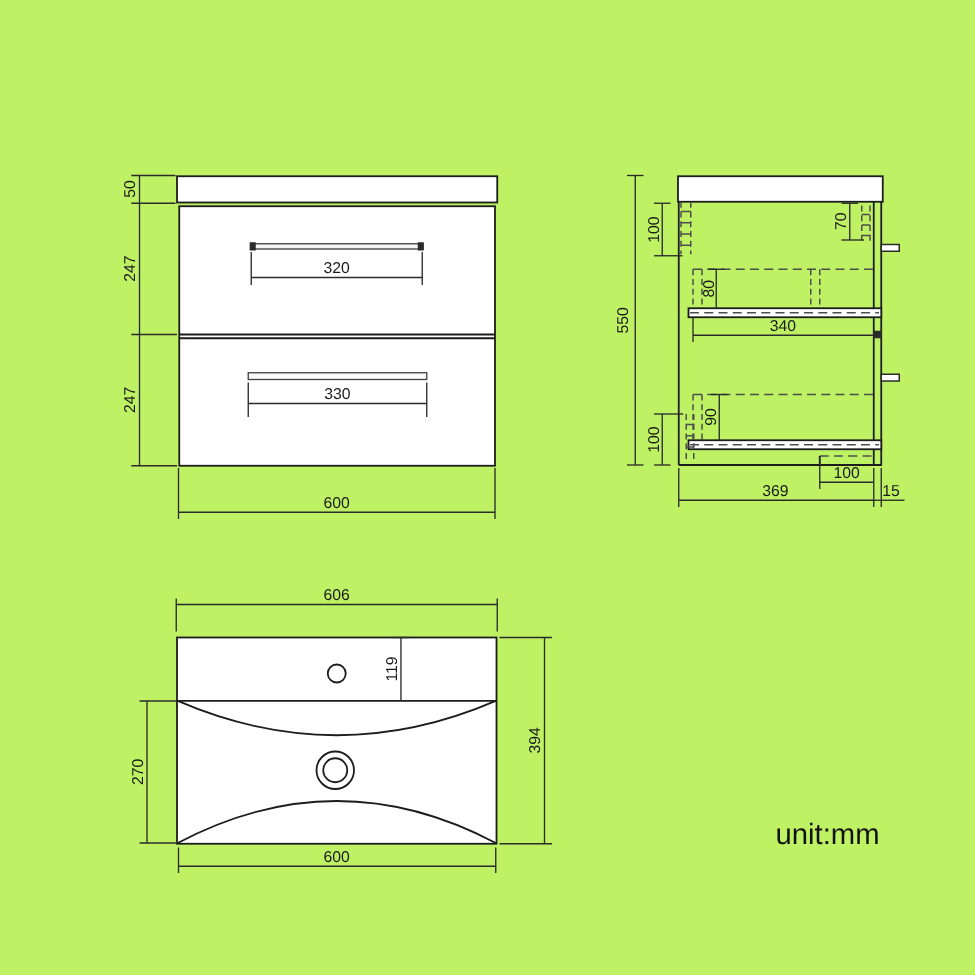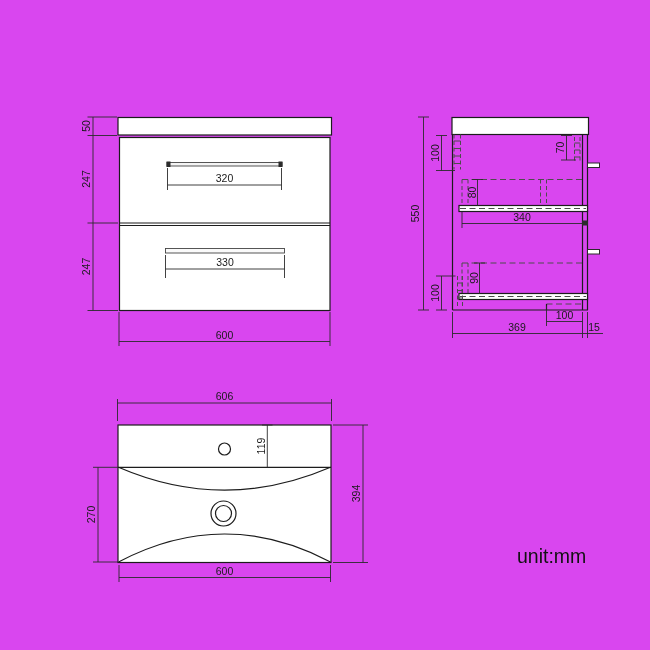--- a/index.html
+++ b/index.html
@@ -1,16 +1,16 @@
 <!DOCTYPE html>
 <html><head>
 <meta charset="utf-8">
 <style>
   html,body{margin:0;padding:0;background:#ffffff;}
-  .page{width:650px;height:650px;background:#d946ef;position:relative;font-family:"Liberation Sans",sans-serif;}
+  .page{width:650px;height:650px;background:#bef264;position:relative;font-family:"Liberation Sans",sans-serif;}
   svg{display:block;}
   .outline{stroke:#1c1c1c;stroke-width:1.2;fill:none;}
   .outline-f{stroke:#1c1c1c;stroke-width:1.2;fill:#ffffff;}
   .dim{stroke:#2b2b2b;stroke-width:0.9;fill:none;}
   .hid{stroke:#4d4d4d;stroke-width:1;fill:none;stroke-dasharray:6 3.5;}
   .hid2{stroke:#4d4d4d;stroke-width:1;fill:none;stroke-dasharray:4 2.5;}
   .rung{stroke:#4d4d4d;stroke-width:1;fill:none;}
   .dtxt{font-family:"Liberation Sans",sans-serif;font-size:10.5px;fill:#1a1a1a;}
   .utxt{font-family:"Liberation Sans",sans-serif;font-size:19.5px;fill:#111111;}
   .cap{fill:#2b2b2b;stroke:none;}

